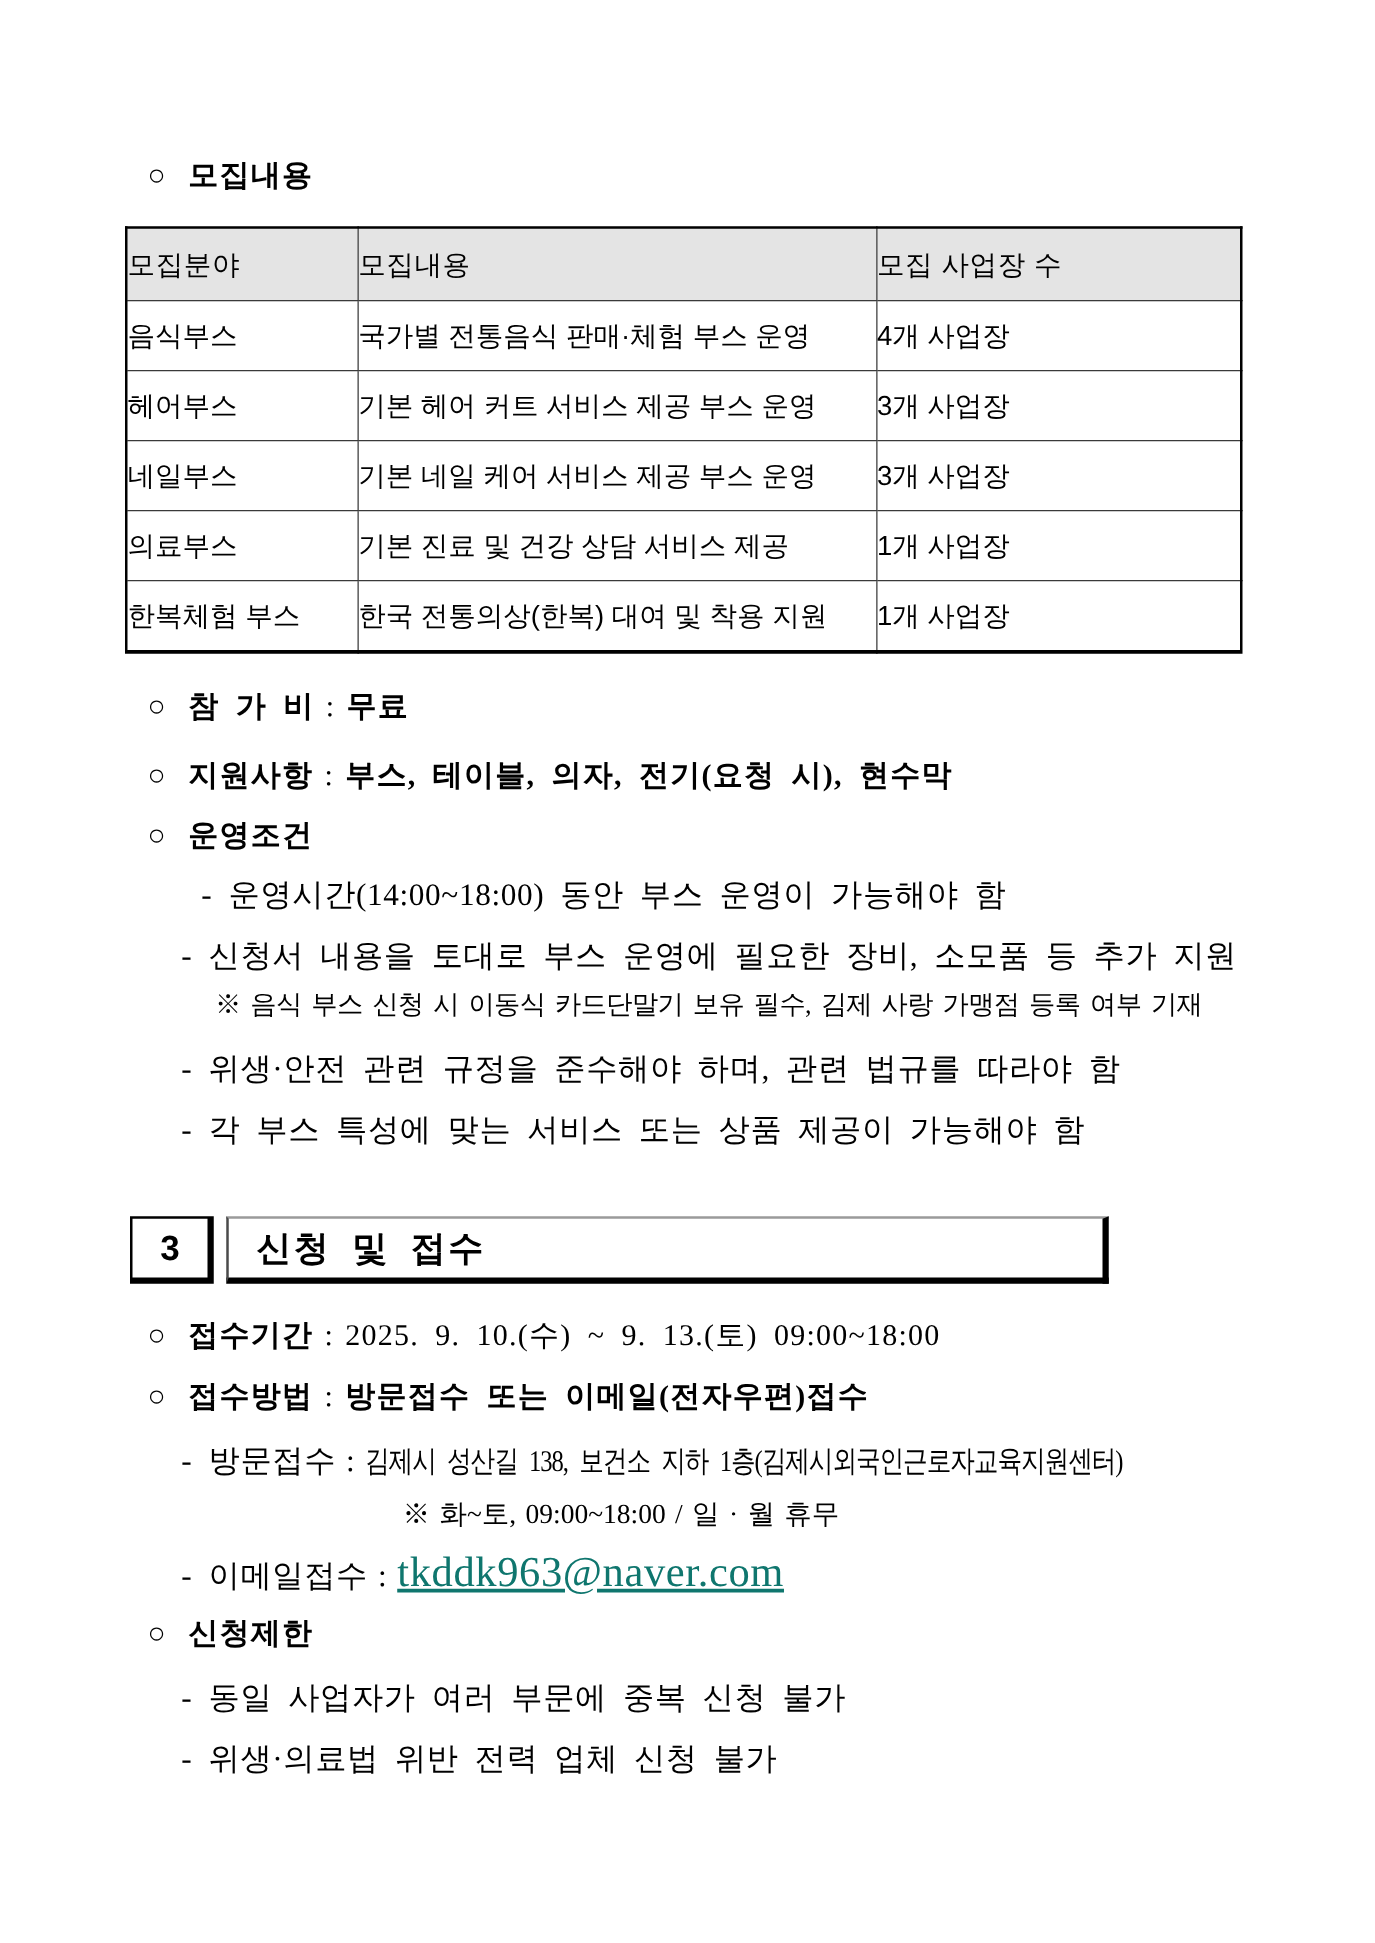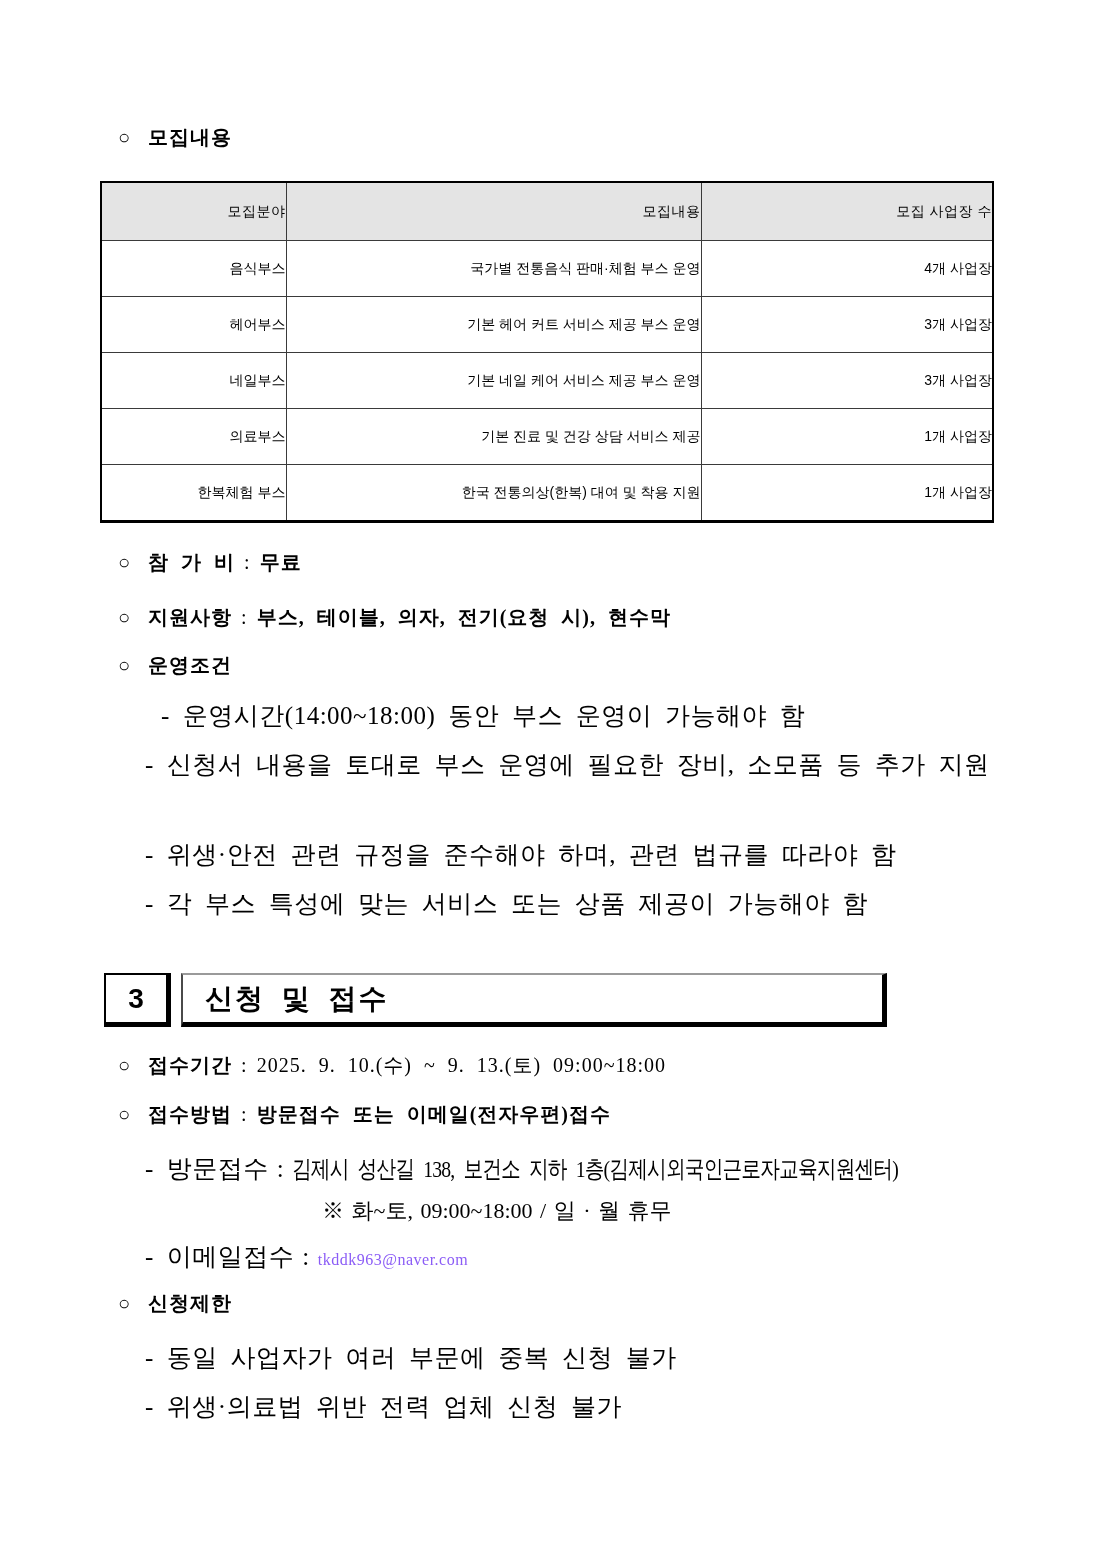--- a/index.html
+++ b/index.html
@@ -4,41 +4,41 @@
 <style>
   html,body { margin:0; padding:0; background:#ffffff; }
   .page {
     position:relative; width:1100px; height:1554px; background:#ffffff;
     color:#000; font-family:"Liberation Serif","DejaVu Serif",serif;
     overflow:hidden;
   }
   .abs { position:absolute; white-space:nowrap; }
 
   
-  .bullet-line { font-size:20px; font-weight:700; letter-spacing:1px; word-spacing:6px; }
+  .bullet-line { font-size:24px; font-weight:700; letter-spacing:1px; word-spacing:6px; }
   .bullet-line .bullet { display:inline-block; margin-right:17px; font-weight:400; }
   .bullet-line .sep { margin:0 9px; font-weight:400; }
 
   
   .dash-line { font-size:25px; font-weight:400; letter-spacing:0.5px; word-spacing:6px; }
   .dash-line .dash { display:inline-block; margin-right:13px; }
   .dash-line .sep { margin:0 8px; }
 
   
   .note { font-size:21px; font-weight:400; letter-spacing:-0.5px; word-spacing:3px; }
   .note2 { font-size:22px; font-weight:400; letter-spacing:0; word-spacing:2px; }
 
   .condensed { display:inline-block; transform:scaleX(0.82); transform-origin:0 60%; letter-spacing:-1px; font-size:24px; }
 
   
   .booth-table {
     position:absolute; left:100px; top:181px; width:892px;
     border-collapse:collapse; table-layout:fixed;
     font-family:"Liberation Sans","DejaVu Sans",sans-serif;
-    font-size:14px; text-align:right;
+    font-size:22px; text-align:left;
     border:2px solid #000; border-bottom:3px solid #000;
   }
   .booth-table th, .booth-table td { border:1px solid #3a3a3a; padding:0; vertical-align:middle; }
   .booth-table th { height:57px; background:#e4e4e4; font-weight:500; letter-spacing:0.5px; }
   .booth-table td { height:55px; font-weight:400; letter-spacing:0; }
   .col-field { width:185px; }
   .col-desc  { width:415px; }
   .col-count { width:292px; }
 
   
@@ -54,21 +54,21 @@
     position:absolute; left:181px; top:973px; width:706px; height:54px;
     box-sizing:border-box;
     border-top:2px solid #9a9a9a; border-left:2px solid #4a4a4a;
     border-right:5px solid #000; border-bottom:5px solid #000;
     display:flex; align-items:center; padding-left:22px;
     font-family:"Liberation Sans","DejaVu Sans",sans-serif;
     font-size:28px; font-weight:700; letter-spacing:2px; word-spacing:7px;
   }
 
   .num-val { font-weight:400; }
-  .email-link { color:#8b5cf6; font-size:16px; letter-spacing:0.5px; }
+  .email-link { color:#0f766e; text-decoration:underline; font-size:34px; letter-spacing:0.5px; }
 </style>
 </head>
 <body>
 
 <div class="page">
 
   <div class="abs bullet-line" style="left:118px; top:124px;">
     <span class="bullet">○</span><span>모집내용</span>
   </div>
 
@@ -125,20 +125,21 @@
   <div class="abs bullet-line" style="left:118px; top:652px;">
     <span class="bullet">○</span><span>운영조건</span>
   </div>
 
   <div class="abs dash-line" style="left:145px; top:699px;margin-left:16px;">
     <span class="dash">-</span><span>운영시간(14:00~18:00) 동안 부스 운영이 가능해야 함</span>
   </div>
   <div class="abs dash-line" style="left:145px; top:748px;">
     <span class="dash">-</span><span>신청서 내용을 토대로 부스 운영에 필요한 장비, 소모품 등 추가 지원</span>
   </div>
+  <div class="abs note" style="left:172px; top:789px;">※ 음식 부스 신청 시 이동식 카드단말기 보유 필수, 김제 사랑 가맹점 등록 여부 기재</div>
   <div class="abs dash-line" style="left:145px; top:838px;">
     <span class="dash">-</span><span>위생·안전 관련 규정을 준수해야 하며, 관련 법규를 따라야 함</span>
   </div>
   <div class="abs dash-line" style="left:145px; top:887px;">
     <span class="dash">-</span><span>각 부스 특성에 맞는 서비스 또는 상품 제공이 가능해야 함</span>
   </div>
 
   <div class="sec-num-box">
     <span>3</span>
   </div>

